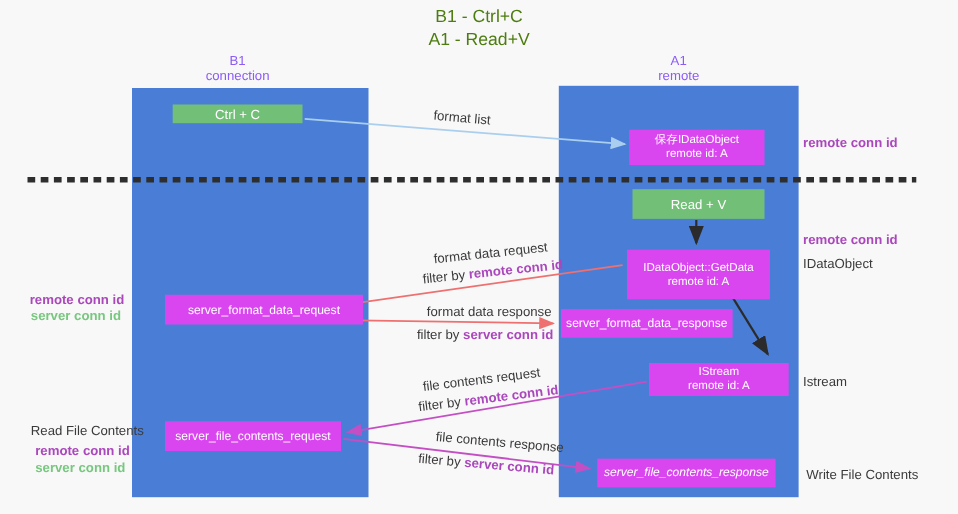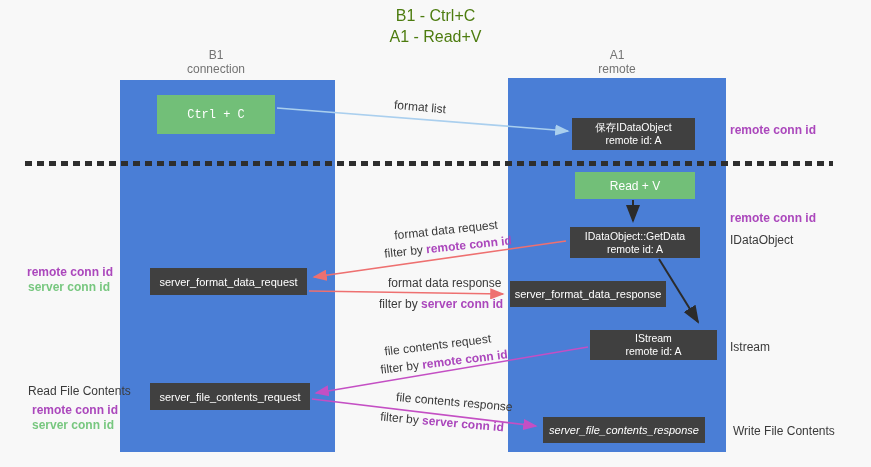--- a/index.html
+++ b/index.html
@@ -10,30 +10,30 @@
     position:relative;
     overflow:hidden;
   }
   #canvas{position:absolute;inset:0;width:871px;height:467px;}
   .abs{position:absolute;}
   .title{
     left:0;top:5px;width:871px;text-align:center;
     font-size:16px;line-height:21px;color:#4d7c0f;
   }
   .col-header{
-    text-align:center;font-size:12px;line-height:14px;color:#737373;
+    text-align:center;font-size:12px;line-height:14px;color:#8b5cf6;
   }
   .column{background:#4a7ed6;}
   .node{
     color:#fff;text-align:center;
     display:flex;flex-direction:column;justify-content:center;
     z-index:3;
   }
   .green{background:#72bf78;font-size:12px;}
-  .orange{background:#404040;}
+  .orange{background:#d946ef;}
   .one-line{font-size:11px;}
   .two-line{font-size:10.5px;line-height:13px;}
   .alabel{font-size:12px;color:#3a3a3a;white-space:nowrap;z-index:4;}
   .purple{color:#ab47bc;font-weight:bold;}
   .greentxt{color:#77c77f;font-weight:bold;}
   .side{font-size:12px;white-space:nowrap;z-index:4;}
   .dark{color:#3a3a3a;}
   svg.overlay{position:absolute;left:0;top:0;z-index:2;}
 </style>
 </head>
@@ -84,39 +84,39 @@
 
     <line x1="566" y1="241" x2="314" y2="277" stroke="#ee7070" stroke-width="1.6" marker-end="url(#m-red)"></line>
 
     <line x1="309" y1="291" x2="503" y2="294" stroke="#ee7070" stroke-width="1.6" marker-end="url(#m-red)"></line>
 
     <line x1="588" y1="347" x2="316" y2="393" stroke="#c44fc4" stroke-width="1.6" marker-end="url(#m-magenta)"></line>
 
     <line x1="312" y1="399" x2="536" y2="426" stroke="#c44fc4" stroke-width="1.6" marker-end="url(#m-magenta)"></line>
   </svg>
 
-  <div class="abs node green" style="left:157px;top:95px;width:118px;height:39px;font-family:Liberation Mono, monospace;">
+  <div class="abs node green" style="left:157px;top:95px;width:118px;height:17px;">
     <span>Ctrl + C</span>
   </div>
 
   <div class="abs node orange two-line" style="left:572px;top:118px;width:123px;height:32px;">
     <span>保存IDataObject</span>
     <span>remote id: A</span>
   </div>
 
   <div class="abs node green" style="left:575px;top:172px;width:120px;height:27px;">
     <span>Read + V</span>
   </div>
 
-  <div class="abs node orange two-line" style="left:570px;top:227px;width:130px;height:31px;">
+  <div class="abs node orange two-line" style="left:570px;top:227px;width:130px;height:45px;">
     <span>IDataObject::GetData</span>
     <span>remote id: A</span>
   </div>
 
-  <div class="abs node orange one-line" style="left:150px;top:268px;width:157px;height:27px;">
+  <div class="abs node orange one-line" style="left:150px;top:268px;width:180px;height:27px;">
     <span>server_format_data_request</span>
   </div>
 
   <div class="abs node orange one-line" style="left:510px;top:281px;width:156px;height:26px;">
     <span>server_format_data_response</span>
   </div>
 
   <div class="abs node orange two-line" style="left:590px;top:330px;width:127px;height:30px;">
     <span>IStream</span>
     <span>remote id: A</span>

